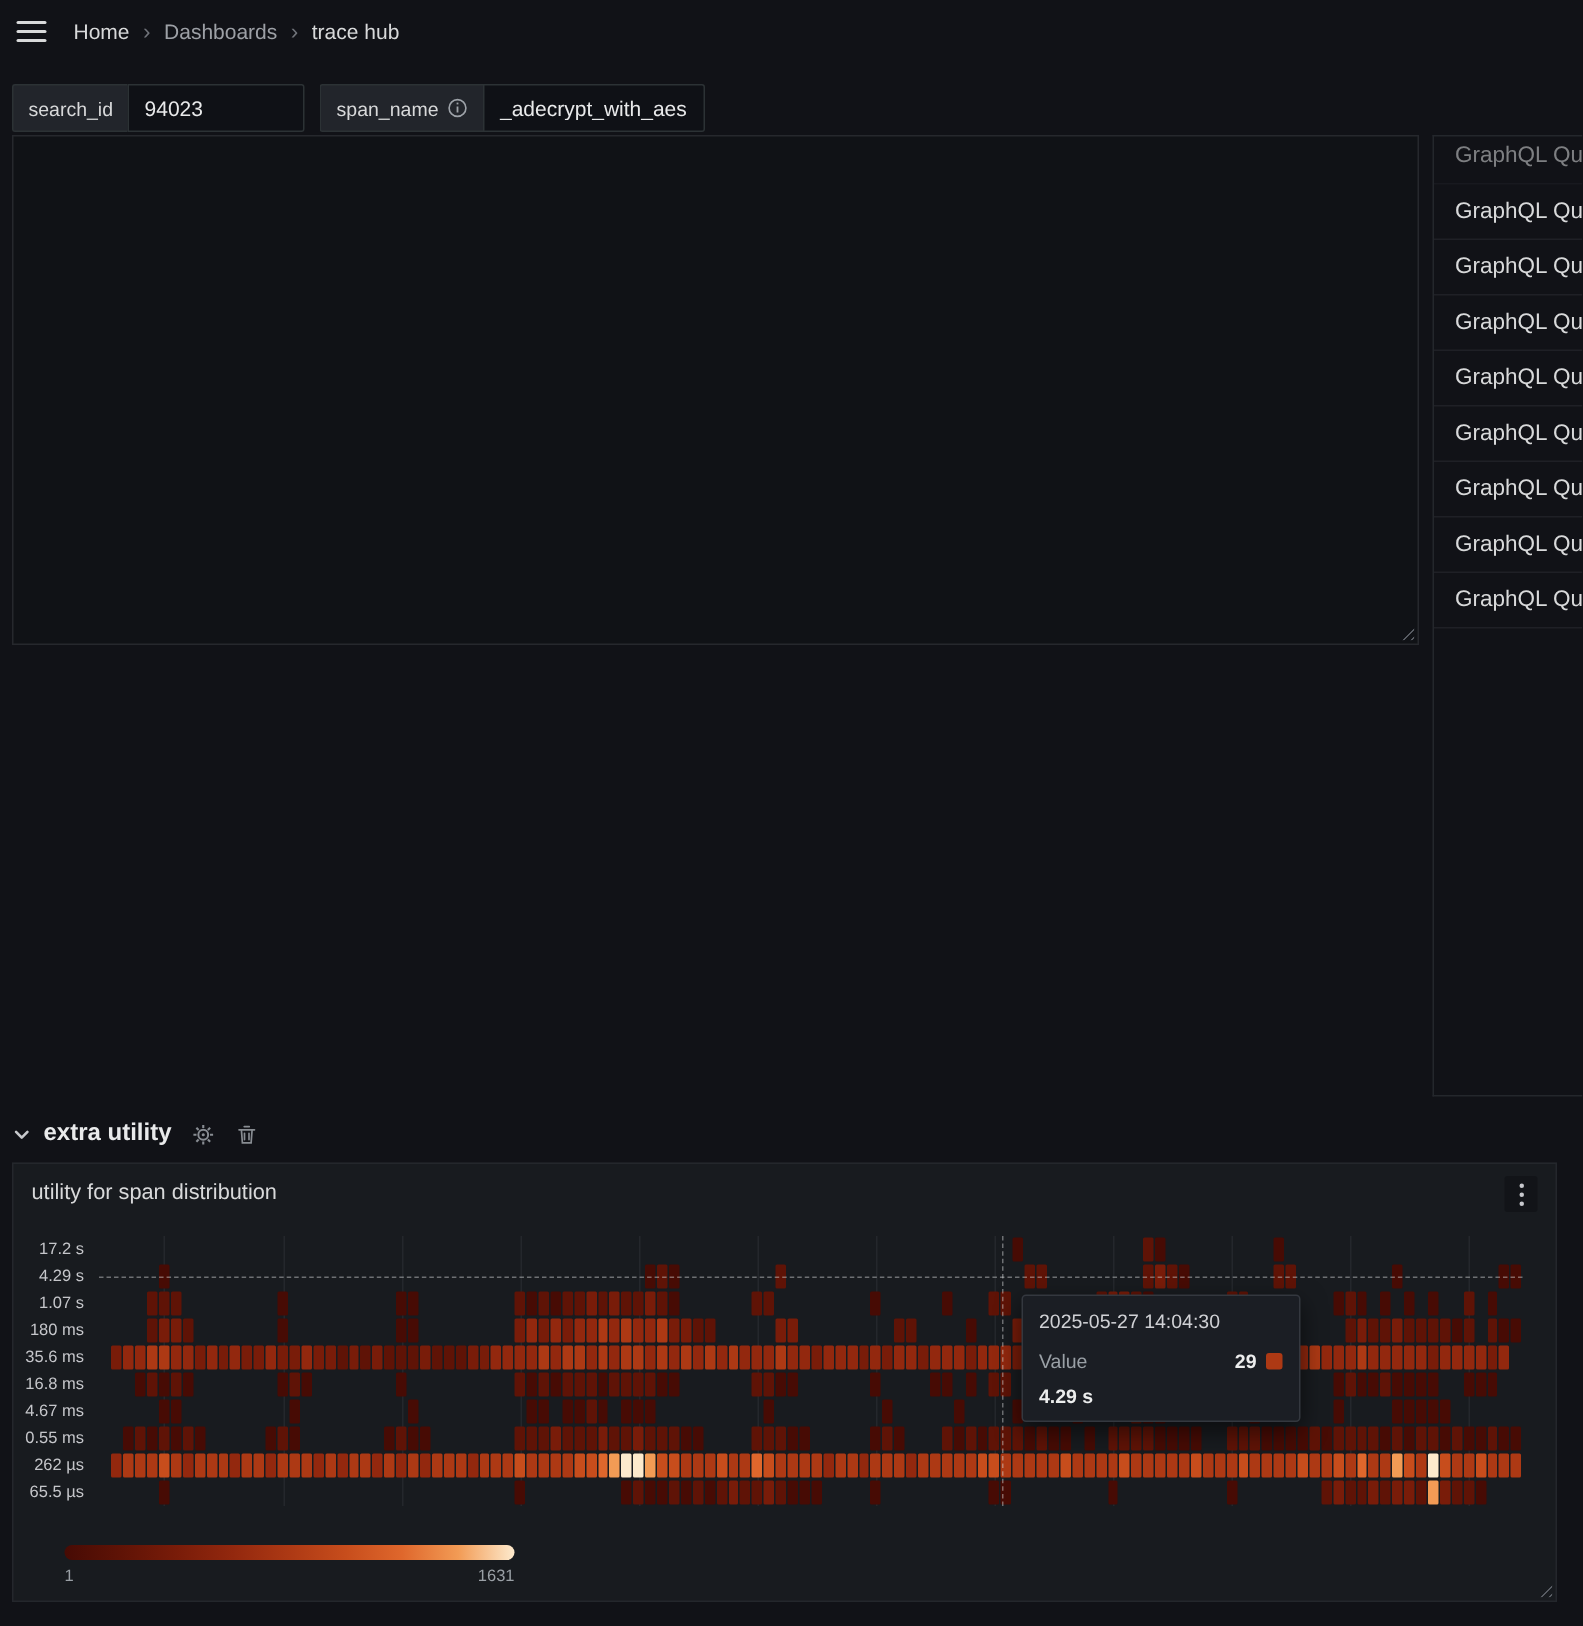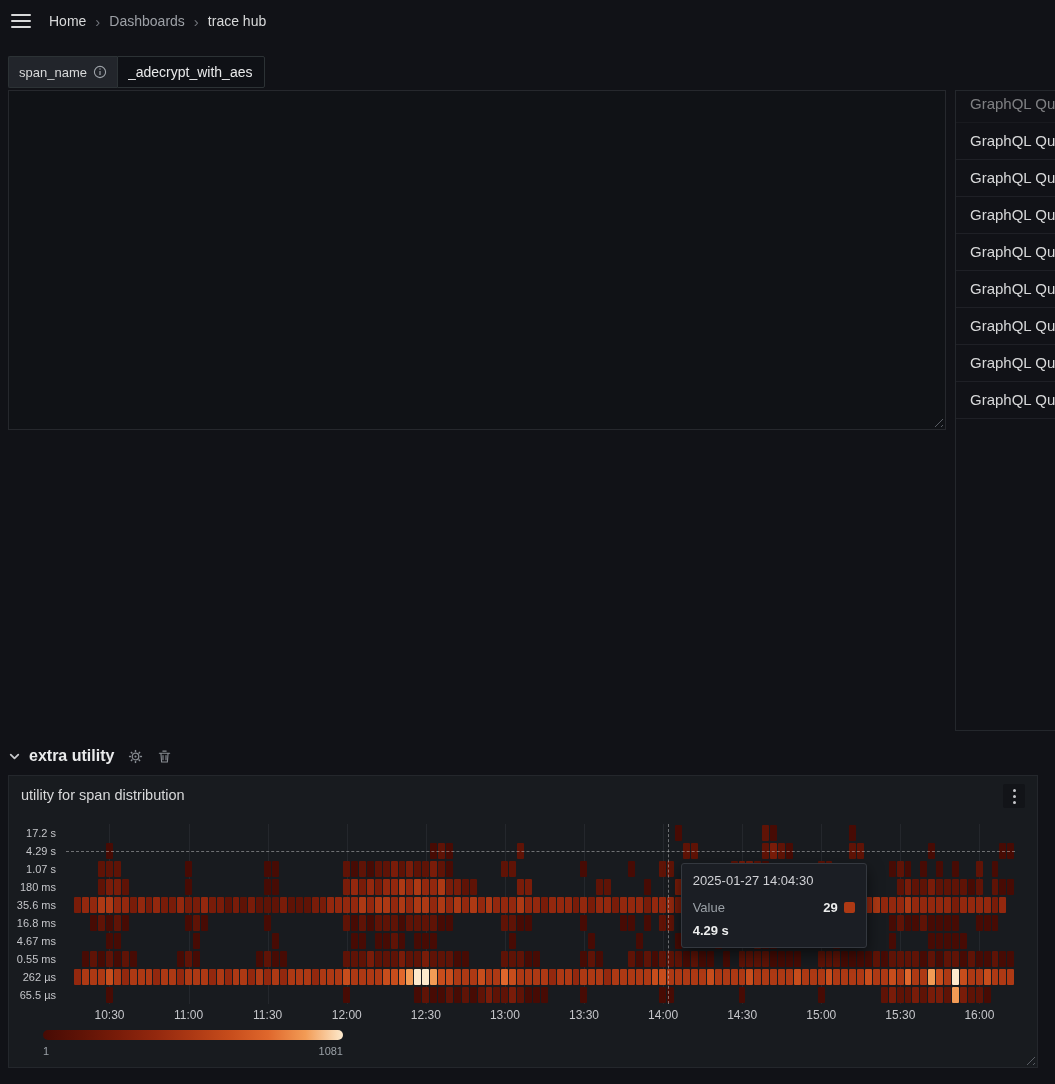--- a/index.html
+++ b/index.html
@@ -98,20 +98,26 @@
   <nav class="breadcrumb">
     <span class="crumb">Home</span>
     <span class="crumb-sep">›</span>
     <span class="crumb dim">Dashboards</span>
     <span class="crumb-sep">›</span>
     <span class="crumb">trace hub</span>
   </nav>
 </div>
 
 <div class="filters">
+  <div class="token">
+    <span class="token-label">
+      <span>search_id</span>
+    </span>
+    <input class="token-input" style="width: 118px;" value="94023">
+  </div>
   <div class="token">
     <span class="token-label">
       <span>span_name</span>
       <span class="info-icon">
         <svg width="14" height="14" viewBox="0 0 14 14">
           <circle cx="7" cy="7" r="5.6" fill="none" stroke="#9da2a8" stroke-width="1.1"></circle>
           <rect x="6.4" y="6" width="1.2" height="4" fill="#9da2a8"></rect>
           <rect x="6.4" y="3.4" width="1.2" height="1.2" fill="#9da2a8"></rect>
         </svg>
       </span>
@@ -1423,49 +1429,35 @@
           <div class="hm-cell" style="background: rgb(71, 11, 4);"></div>
           <div class="hm-cell"></div>
           <div class="hm-cell"></div>
           <div class="hm-cell"></div>
         </div>
       </div>
     <div class="crosshair-h" id="crosshair-h" style="top: 27px;"></div>
     <div class="crosshair-v" id="crosshair-v" style="left: 63.4%;"></div>
 
     <div class="tooltip">
-      <div class="tt-header">2025-01-27 14:04:30</div>
+      <div class="tt-header">2025-05-27 14:04:30</div>
       <div class="tt-row">
         <span class="tt-label">Value</span>
         <span class="tt-value">
           <span>29</span>
           <span class="tt-swatch" id="tt-swatch" style="background: rgb(173, 57, 20);"></span>
         </span>
       </div>
       <div class="tt-bucket">4.29 s</div>
     </div>
   </div>
 
-  <div class="hm-xaxis" id="hm-xaxis">
-      <div class="hm-xlabel" style="left: 4.58333%;">10:30</div>
-      <div class="hm-xlabel" style="left: 12.9167%;">11:00</div>
-      <div class="hm-xlabel" style="left: 21.25%;">11:30</div>
-      <div class="hm-xlabel" style="left: 29.5833%;">12:00</div>
-      <div class="hm-xlabel" style="left: 37.9167%;">12:30</div>
-      <div class="hm-xlabel" style="left: 46.25%;">13:00</div>
-      <div class="hm-xlabel" style="left: 54.5833%;">13:30</div>
-      <div class="hm-xlabel" style="left: 62.9167%;">14:00</div>
-      <div class="hm-xlabel" style="left: 71.25%;">14:30</div>
-      <div class="hm-xlabel" style="left: 79.5833%;">15:00</div>
-      <div class="hm-xlabel" style="left: 87.9167%;">15:30</div>
-      <div class="hm-xlabel" style="left: 96.25%;">16:00</div>
-    </div>
 
   <div class="hm-legend">
     <div class="hm-legend-bar" id="legend-bar" style="background: linear-gradient(to right, rgb(71, 11, 4), rgb(95, 19, 6), rgb(121, 28, 9), rgb(147, 40, 14), rgb(173, 57, 20), rgb(199, 77, 28), rgb(223, 103, 44), rgb(242, 155, 85), rgb(253, 234, 205));"></div>
     <div class="hm-legend-labels">
       <span>1</span>
-      <span>1081</span>
+      <span>1631</span>
     </div>
   </div>
 
   <div class="grip"></div>
 </div>
 
 </body></html>

